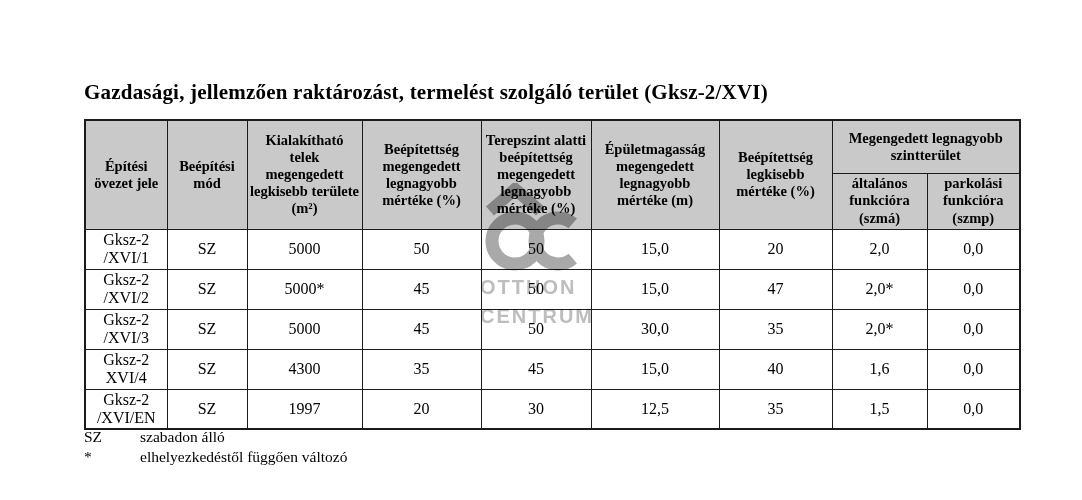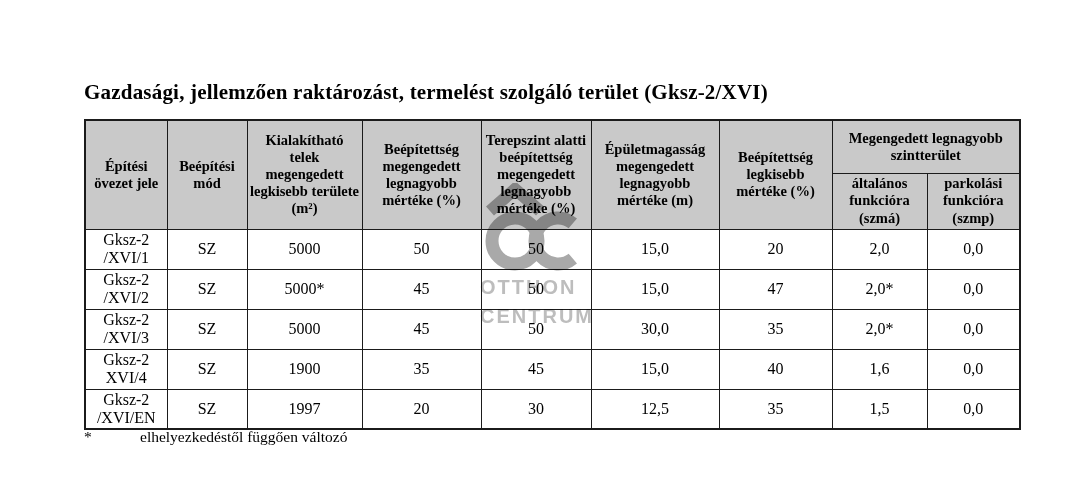--- a/index.html
+++ b/index.html
@@ -144,21 +144,21 @@
         <td>50</td>
         <td>30,0</td>
         <td>35</td>
         <td>2,0*</td>
         <td>0,0</td>
       </tr>
       <tr>
         <td class="zone">Gksz-2
 XVI/4</td>
         <td>SZ</td>
-        <td>1900</td>
+        <td>4300</td>
         <td>35</td>
         <td>45</td>
         <td>15,0</td>
         <td>40</td>
         <td>1,6</td>
         <td>0,0</td>
       </tr>
       <tr>
         <td class="zone">Gksz-2
 /XVI/EN</td>
@@ -169,20 +169,23 @@
         <td>12,5</td>
         <td>35</td>
         <td>1,5</td>
         <td>0,0</td>
       </tr>
     </tbody>
   </table>
 
   <div class="notes">
     <div class="note-line">
+      <span class="note-symbol">SZ</span><span>szabadon álló</span>
+    </div>
+    <div class="note-line">
       <span class="note-symbol">*</span><span>elhelyezkedéstől függően változó</span>
     </div>
   </div>
 
   <div class="watermark">
     <svg class="wm-logo" width="102" height="90" viewBox="0 0 102 90">
       <polyline points="6,28 31,6 56,28" fill="none" stroke="#a9a9a9" stroke-width="12"></polyline>
       <circle cx="31" cy="58" r="23" fill="none" stroke="#a9a9a9" stroke-width="13"></circle>
       <path d="M 88.8 40.4 A 23 23 0 1 0 88.8 75.6" fill="none" stroke="#a9a9a9" stroke-width="13"></path>
     </svg>

